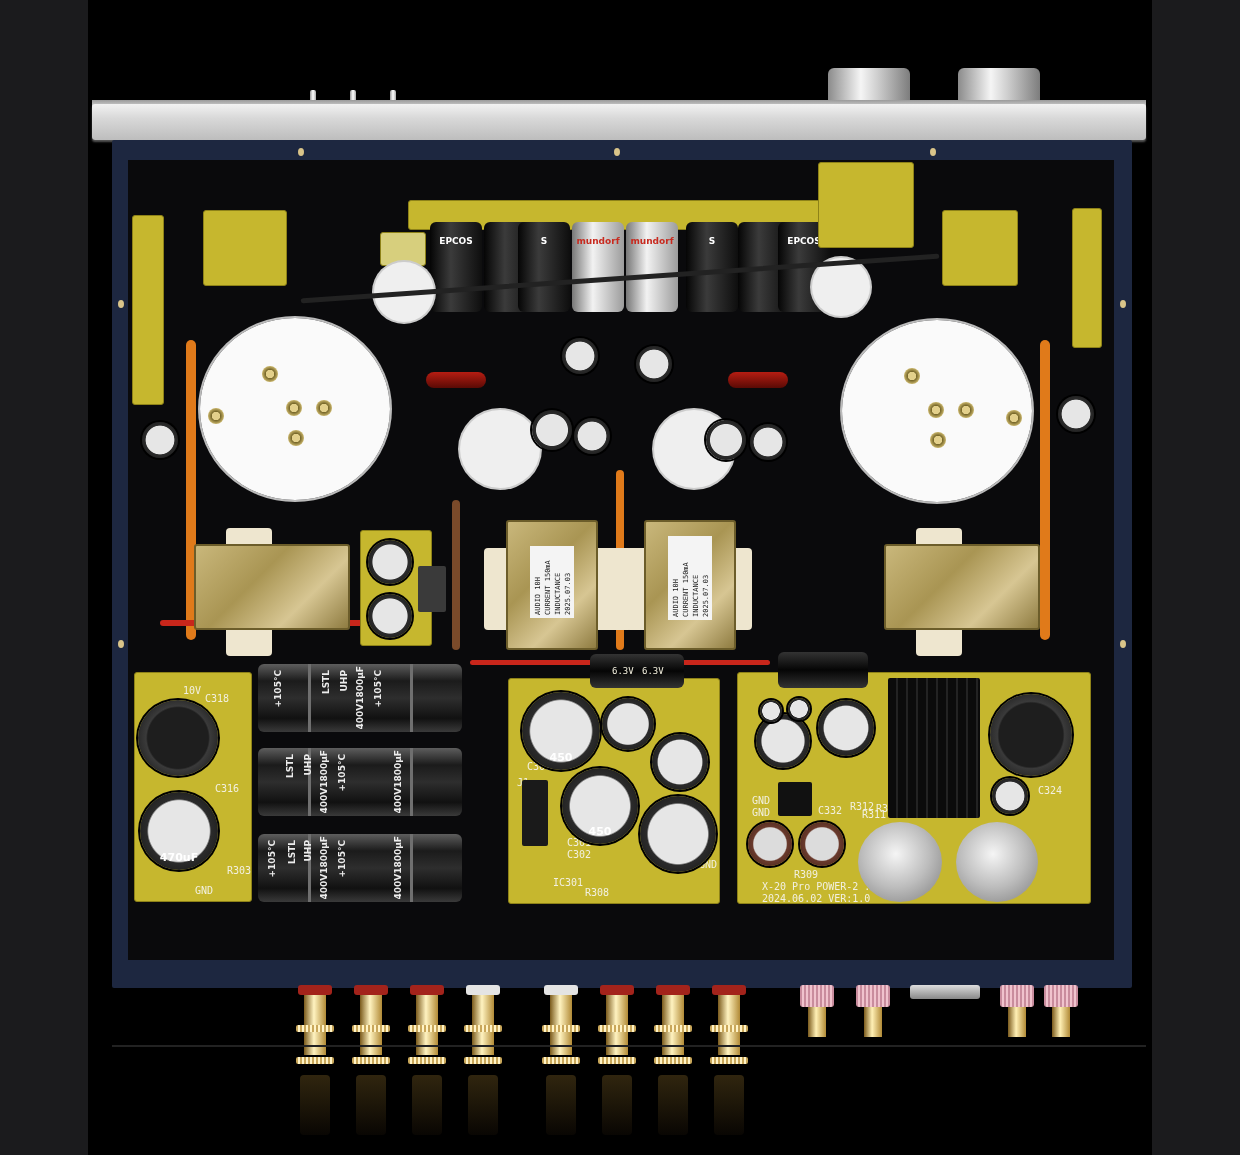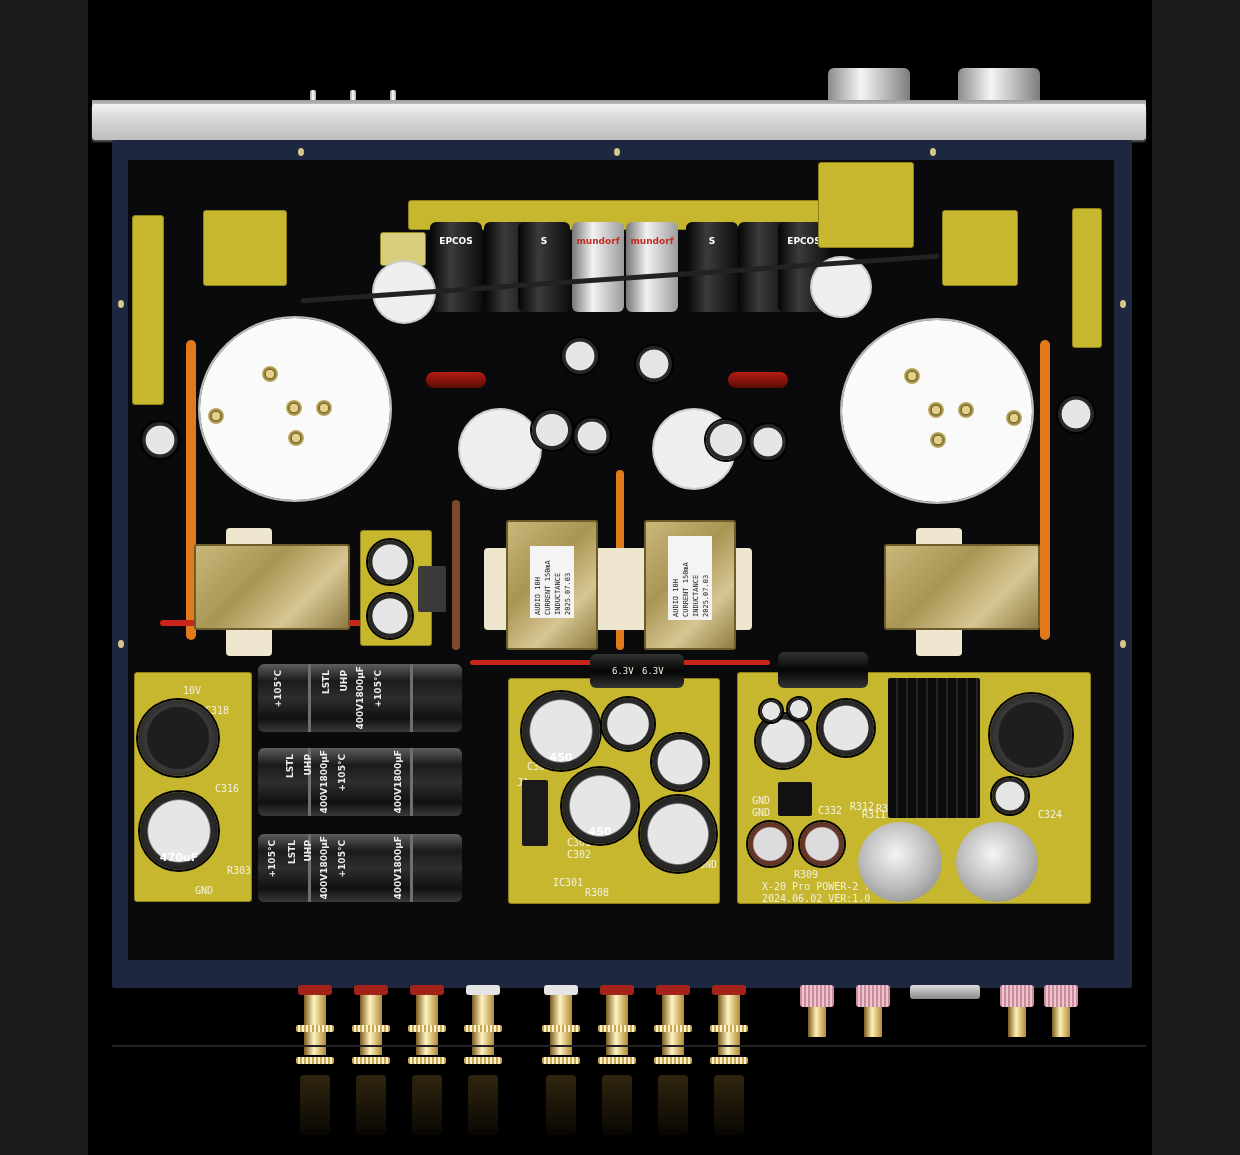--- a/index.html
+++ b/index.html
@@ -189,21 +189,21 @@
     </div>
   </div>
 
   <div class="pcb" style="left:360px;top:530px;width:72px;height:116px;"></div>
   <div class="cap-can" style="left:368px;top:540px;width:44px;height:44px;"></div>
   <div class="cap-can" style="left:368px;top:594px;width:44px;height:44px;"></div>
   <div class="wire" style="left:418px;top:566px;width:28px;height:46px;background:#3a3a3a;border-radius:2px;"></div>
 
   <div class="pcb" style="left:134px;top:672px;width:118px;height:230px;">
     <span class="silk" style="left:48px;top:12px;">10V</span>
-    <span class="silk" style="left:70px;top:32px;">C318</span>
+    <span class="silk" style="left:70px;top:20px;">C318</span>
     <span class="silk" style="left:80px;top:110px;">C316</span>
     <span class="silk" style="left:92px;top:192px;">R303</span>
     <span class="silk" style="left:60px;top:212px;">GND</span>
   </div>
   <div class="cap-can dark" style="left:138px;top:700px;width:80px;height:76px;"></div>
   <div class="cap-can" style="left:140px;top:792px;width:78px;height:78px;">
       <span class="cap-label">470uF</span>
     </div>
 
   <div class="bulk-cap" style="top:664px;">
@@ -259,21 +259,21 @@
     <span class="caption" style="left:52px;top:12px;">6.3V</span>
   </div>
 
   <div class="pcb" style="left:737px;top:672px;width:354px;height:232px;">
     <span class="silk" style="left:24px;top:208px;">X-20 Pro POWER-2 .PCB</span>
     <span class="silk" style="left:24px;top:220px;">2024.06.02  VER:1.0</span>
     <span class="silk" style="left:80px;top:132px;">C332</span>
     <span class="silk" style="left:112px;top:128px;">R312</span>
     <span class="silk" style="left:124px;top:136px;">R311</span>
     <span class="silk" style="left:138px;top:130px;">R310</span>
-    <span class="silk" style="left:300px;top:136px;">C324</span>
+    <span class="silk" style="left:300px;top:112px;">C324</span>
     <span class="silk" style="left:56px;top:196px;">R309</span>
     <span class="silk" style="left:14px;top:122px;">GND</span>
     <span class="silk" style="left:14px;top:134px;">GND</span>
   </div>
   <div class="heatsink"></div>
   <div class="cap-can" style="left:756px;top:714px;width:54px;height:54px;"></div>
   <div class="cap-can" style="left:818px;top:700px;width:56px;height:56px;"></div>
   <div class="cap-can" style="left:760px;top:700px;width:22px;height:22px;"></div>
   <div class="cap-can" style="left:788px;top:698px;width:22px;height:22px;"></div>
   <div class="cap-can dark" style="left:990px;top:694px;width:82px;height:82px;"></div>

